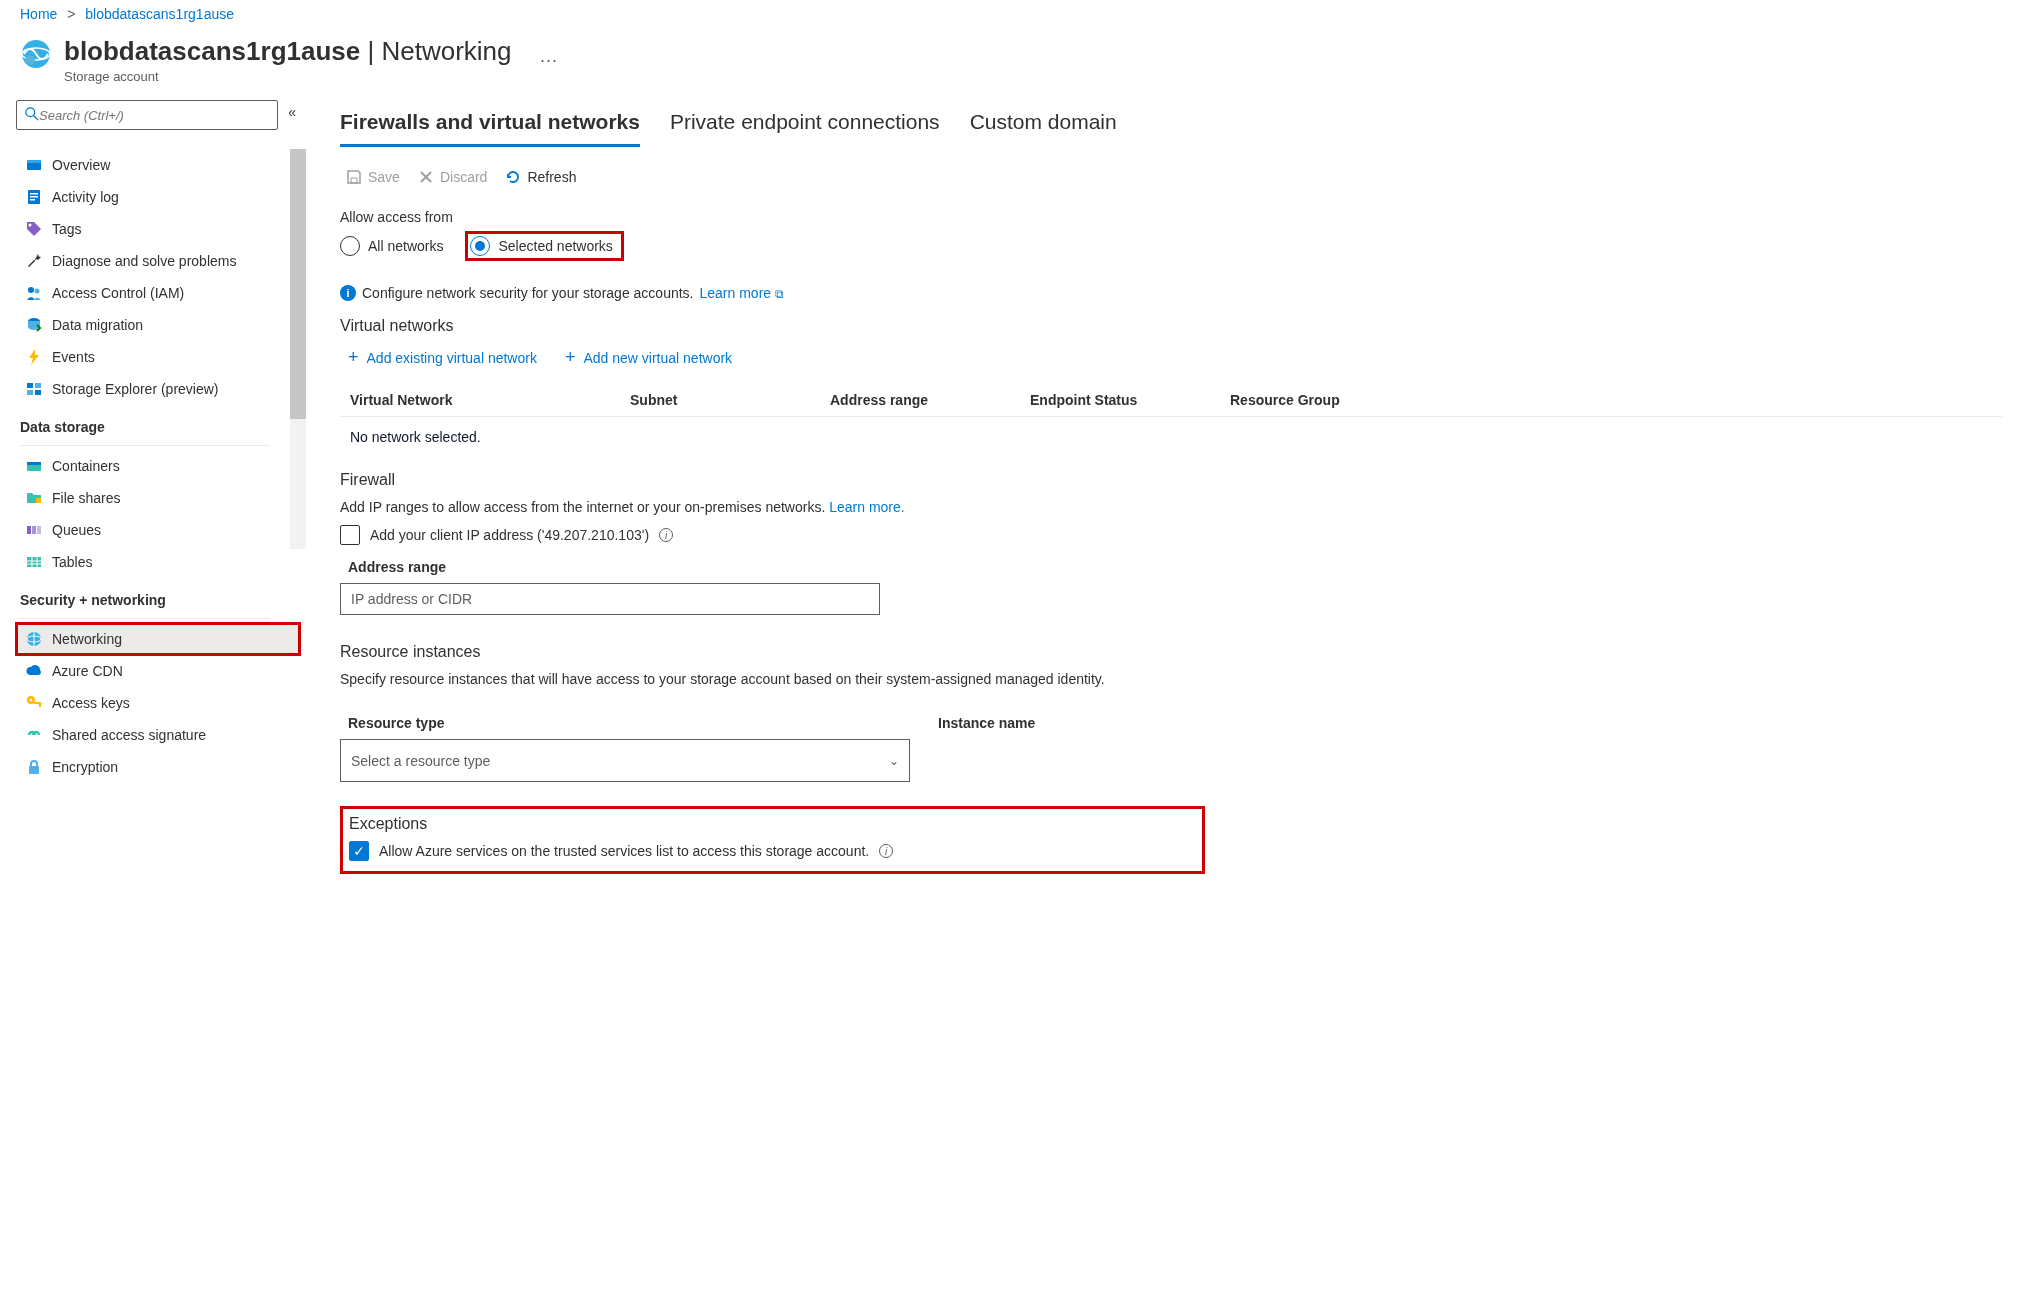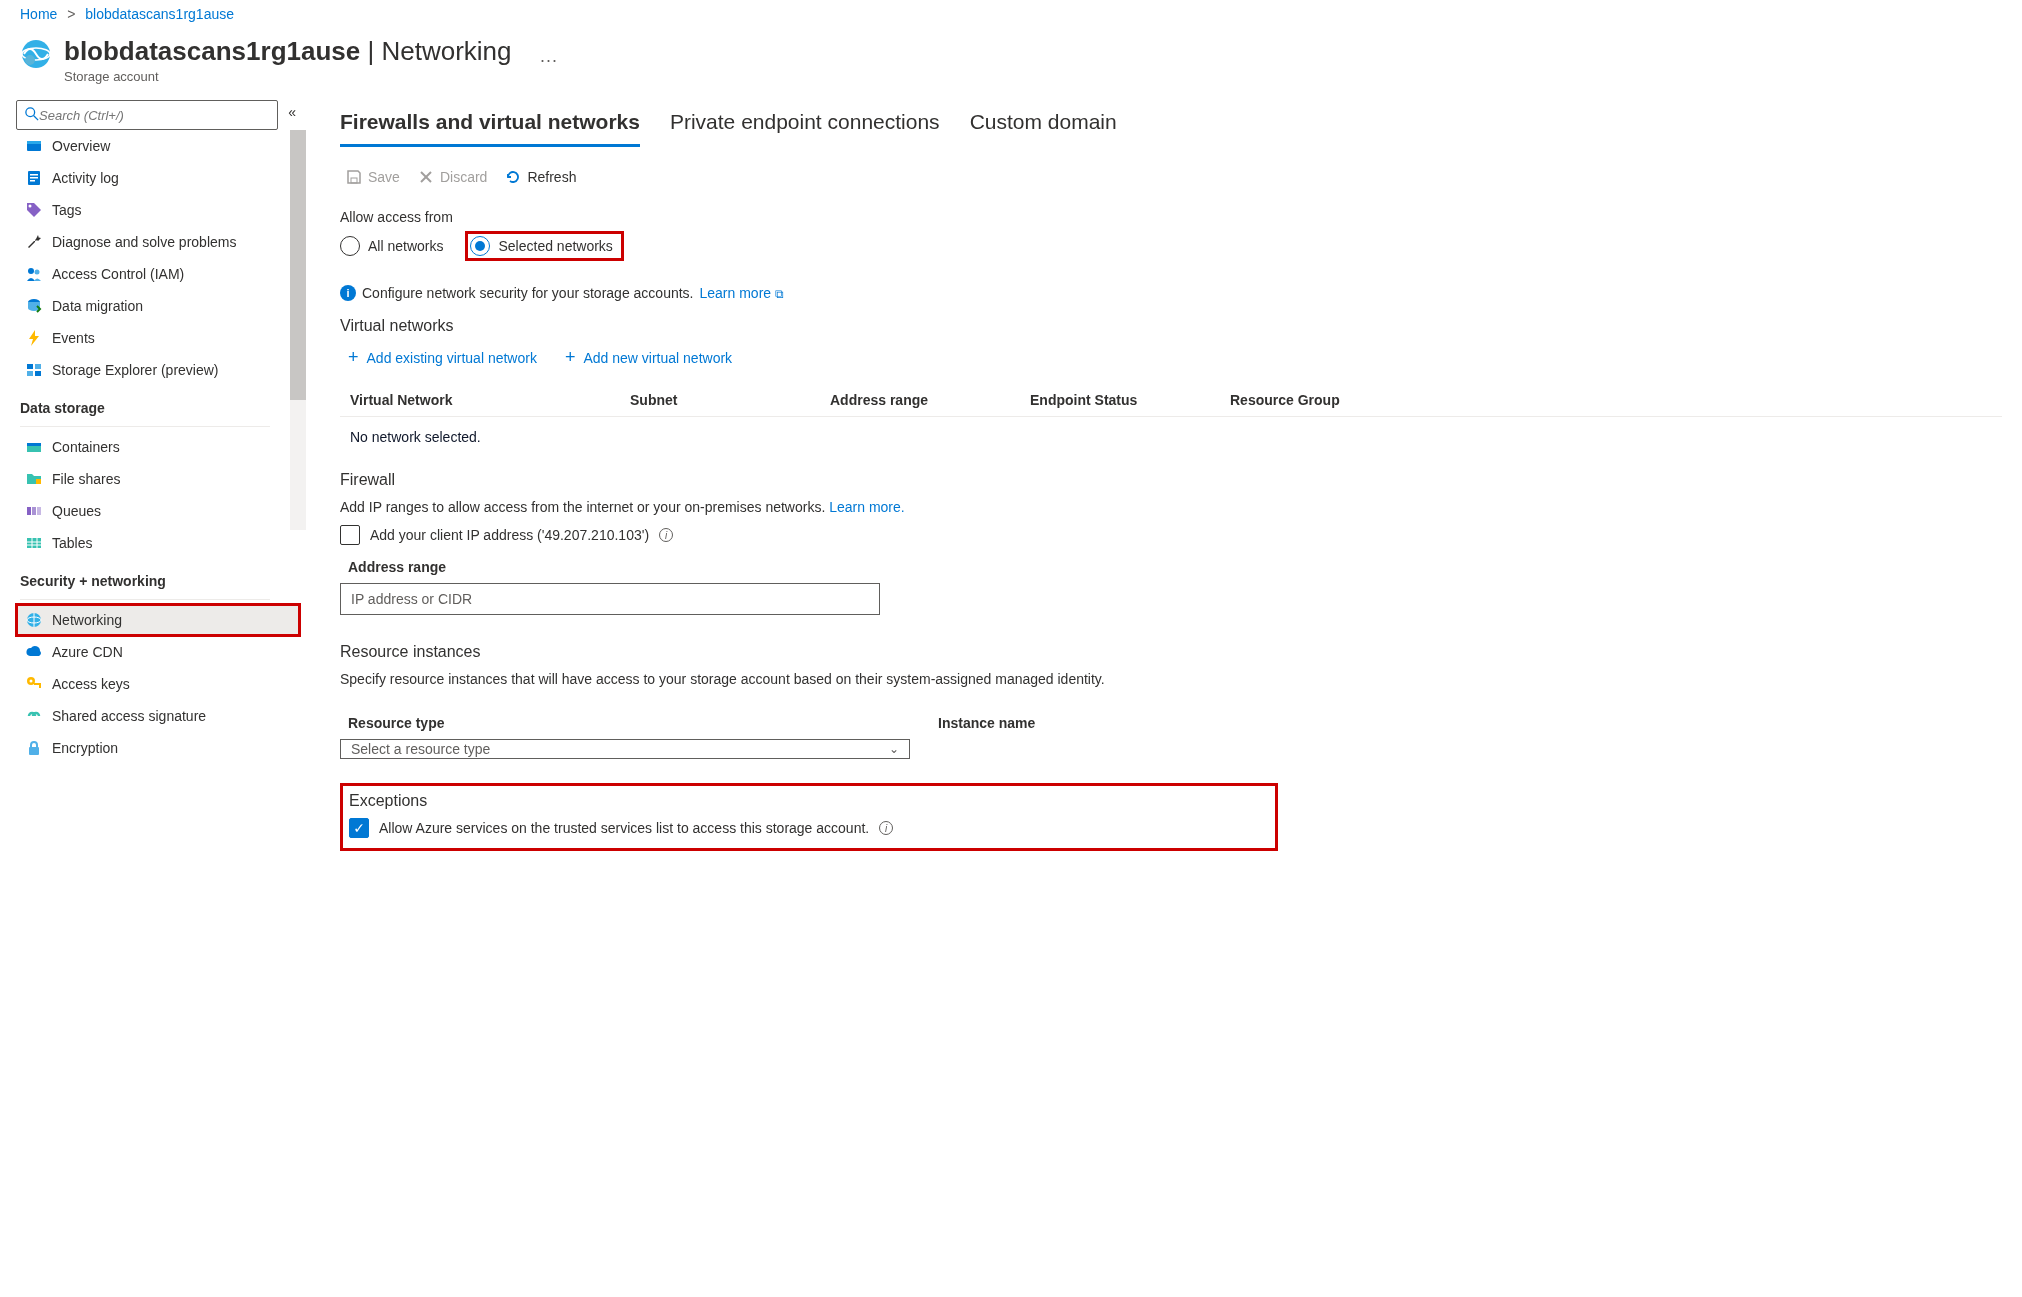--- a/index.html
+++ b/index.html
@@ -11,21 +11,21 @@
 
 .header { display: flex; align-items: flex-start; padding: 8px 20px 16px 20px; gap: 12px; }
 .header-icon { width: 32px; height: 32px; flex-shrink: 0; margin-top: 2px; }
 .header-title { font-size: 26px; font-weight: 600; color: #323130; }
 .header-title .light { font-weight: 400; }
 .header-sub { color: #605e5c; font-size: 13px; margin-top: 2px; }
 .header-more { margin-left: 16px; color: #605e5c; font-size: 18px; align-self: center; }
 
 .layout { display: flex; }
 .sidebar { width: 300px; flex-shrink: 0; padding-left: 16px; position: relative; }
-.sidebar-search-row { display: flex; align-items: flex-start; gap: 6px; margin-bottom: 0; }
+.sidebar-search-row { display: flex; align-items: flex-start; gap: 6px; margin-bottom: 19px; }
 .sidebar-search { flex: 1; display: flex; align-items: center; border: 1px solid #605e5c; border-radius: 2px; padding: 4px 8px; height: 30px; }
 .sidebar-search input { border: none; outline: none; flex: 1; font-size: 13px; font-style: italic; color: #605e5c; }
 .collapse-btn { font-size: 14px; color: #323130; cursor: pointer; padding: 4px; }
 
 .scroll-wrap { position: relative; }
 .scrollbar-track { position: absolute; right: -6px; top: 0; width: 16px; height: 400px; background: #f3f2f1; }
 .scrollbar-thumb { position: absolute; top: 0; left: 0; width: 16px; height: 270px; background: #c8c6c4; }
 
 .menu-item { display: flex; align-items: center; gap: 10px; padding: 8px 10px; cursor: pointer; font-size: 14px; color: #323130; }
 .menu-item.selected { background: #edebe9; }
@@ -70,25 +70,25 @@
 .chk { width: 20px; height: 20px; border: 1px solid #323130; border-radius: 2px; display: inline-flex; align-items: center; justify-content: center; cursor: pointer; flex-shrink:0; }
 .chk.checked { background: #0078d4; border-color: #0078d4; color: #fff; font-size: 14px; }
 .info-o { width: 14px; height: 14px; border: 1px solid #605e5c; border-radius: 50%; color: #605e5c; font-size: 10px; display: inline-flex; align-items: center; justify-content: center; font-style: italic; }
 
 .field-label { font-weight: 600; margin: 14px 0 8px 8px; display: block; }
 .txt-input { width: 540px; height: 32px; border: 1px solid #605e5c; padding: 0 10px; font-size: 14px; }
 .txt-input::placeholder { color: #605e5c; }
 
 .ri-desc { margin: 4px 0 14px 0; }
 .ri-grid { display: grid; grid-template-columns: 570px 1fr; gap: 20px; align-items: start; }
-.select-box { height: 20px; border: 1px solid #605e5c; display: flex; align-items: center; justify-content: space-between; padding: 0 10px; cursor: pointer; color: #605e5c; }
+.select-box { height: 43px; border: 1px solid #605e5c; display: flex; align-items: center; justify-content: space-between; padding: 0 10px; cursor: pointer; color: #605e5c; }
 .select-box.ro { background: #f3f2f1; border-color: #c8c6c4; }
 .chev { font-size: 12px; }
 
-.exc-box { border: 3px solid #c00; padding: 6px 10px 2px 6px; margin-top: 24px; width: 938px; }
+.exc-box { border: 3px solid #c00; padding: 6px 10px 2px 6px; margin-top: 24px; width: 865px; }
 </style>
 </head>
 <body>
 
 <div class="breadcrumb">
   <a>Home</a>
   <span class="sep">&gt;</span>
   <a>blobdatascans1rg1ause</a>
 </div>
 

